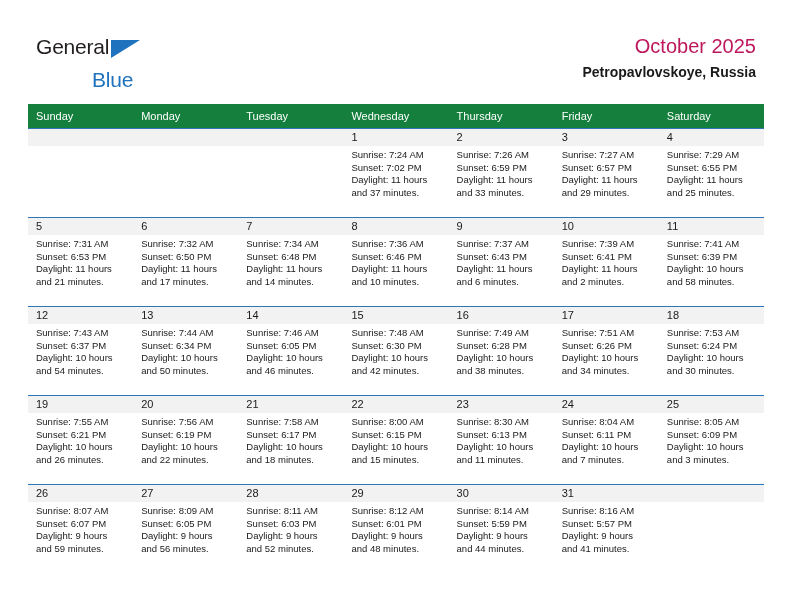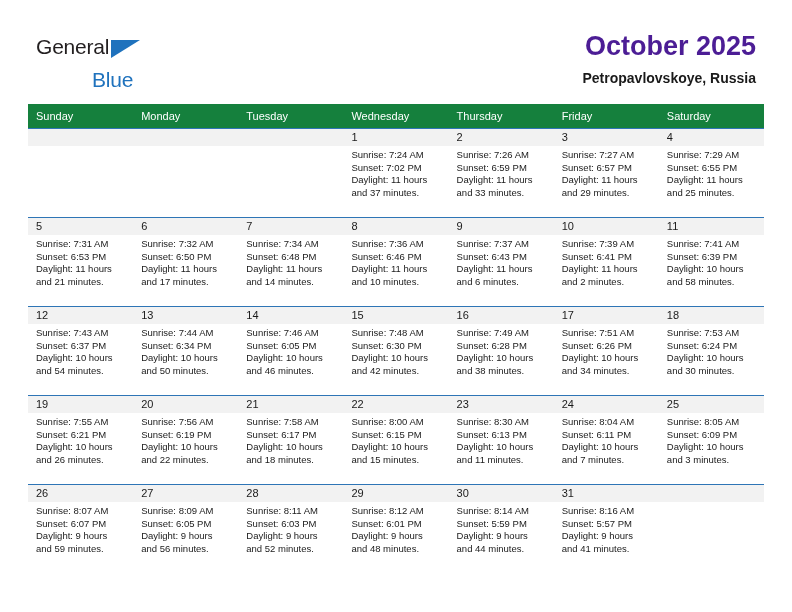--- a/index.html
+++ b/index.html
@@ -65,32 +65,31 @@
     letter-spacing: -0.2px;
     font-family: "Liberation Sans", sans-serif;
   }
   .title-wrap {
     position: absolute;
     right: 36px;
     top: 30px;
     text-align: right;
   }
   .cal-title {
-    font-size: 27px;
-    font-weight: bold;
-    color: #4c1d95;
+    font-size: 20px;
+    font-weight: normal;
+    color: #be185d;
     line-height: 32px;
     white-space: nowrap;
   }
   .cal-subtitle {
     font-size: 14px;
     font-weight: bold;
     color: #1a1a1a;
     line-height: 20px;
-    margin-top: 6px;
     white-space: nowrap;
   }
 
   
   .cal {
     position: absolute;
     left: 28px;
     top: 104px;
     width: 736px;
     border-collapse: collapse;

